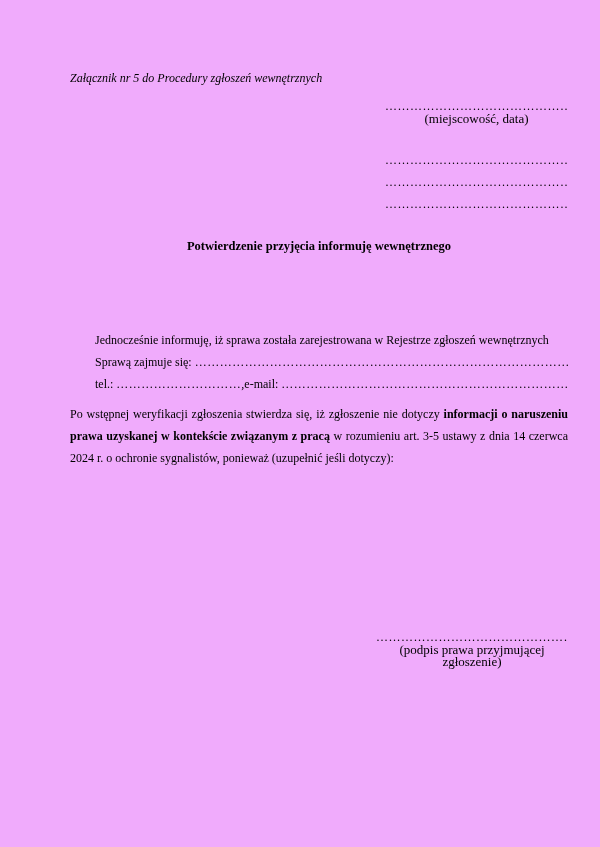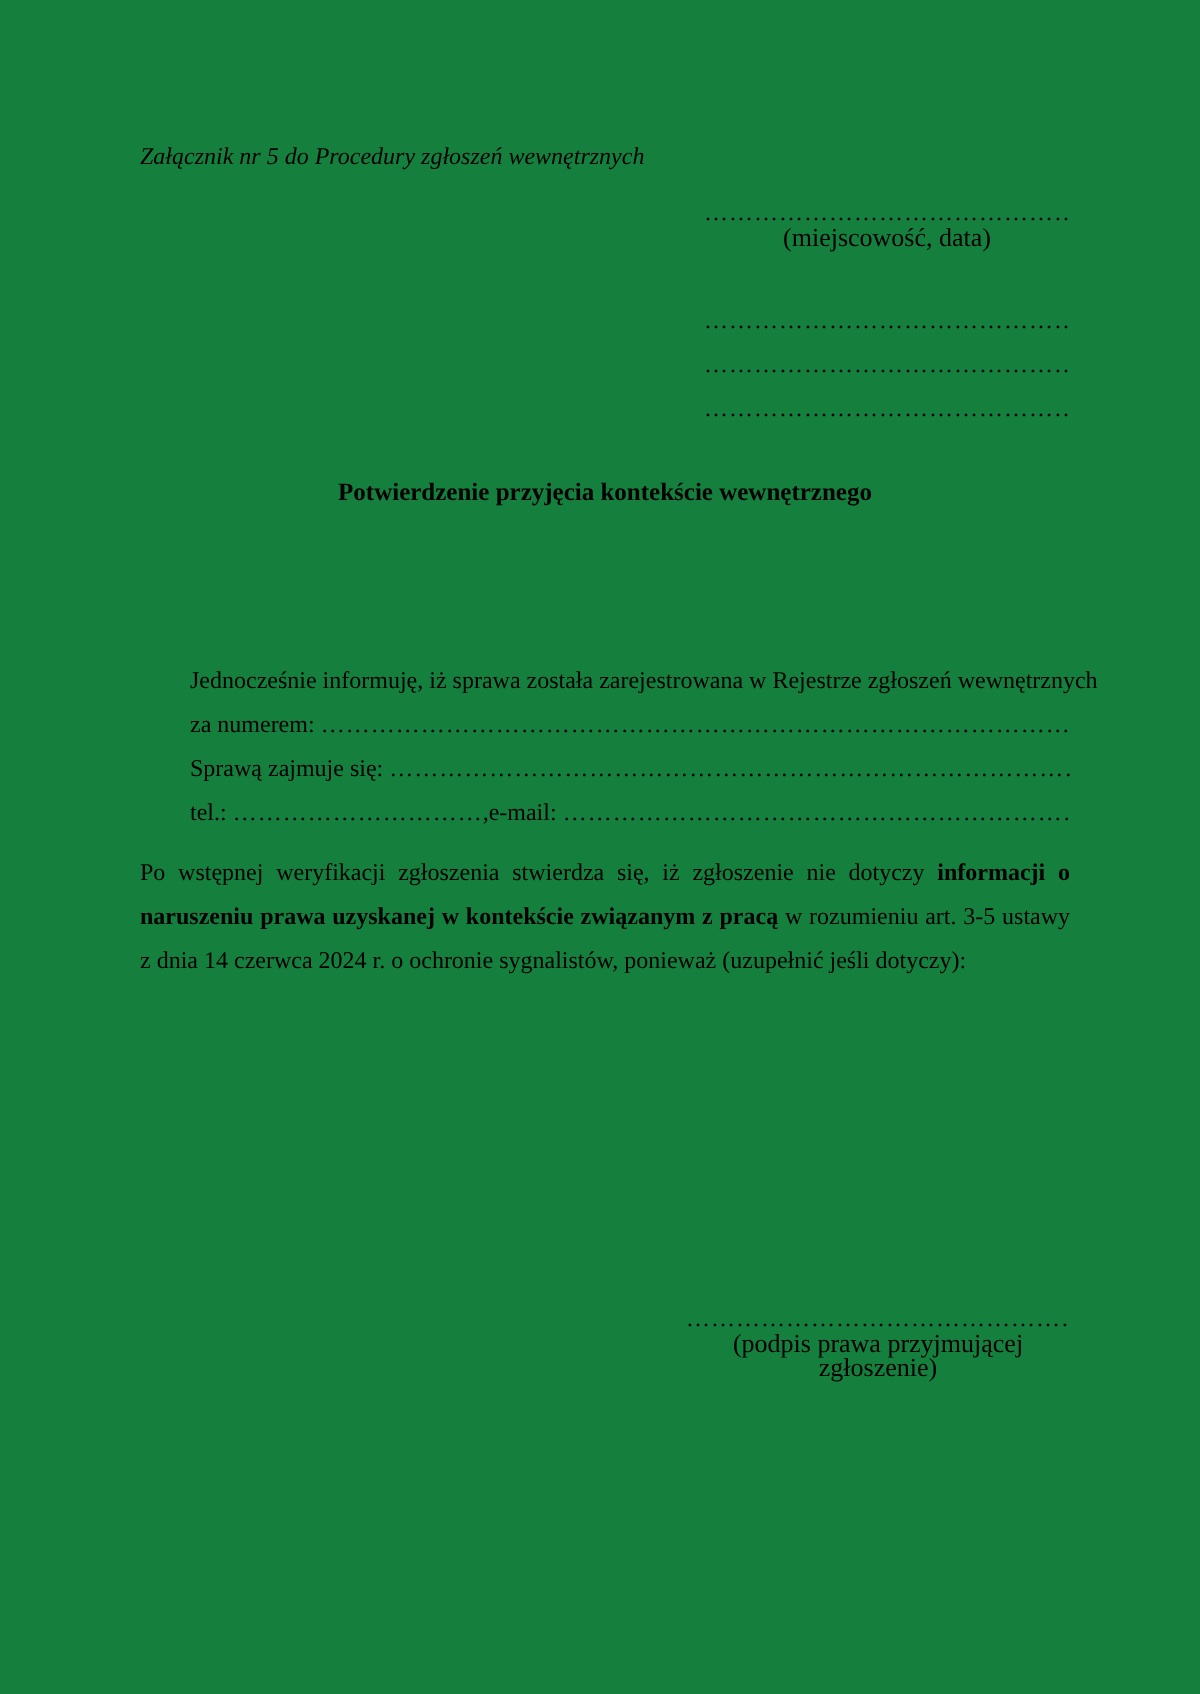--- a/index.html
+++ b/index.html
@@ -1,22 +1,22 @@
 <!DOCTYPE html>
 <html><head>
 <meta charset="utf-8">
 <style>
   html, body { margin: 0; padding: 0; background: #ffffff; }
   .page {
     position: relative;
     width: 600px;
     height: 847px;
-    background: #15803d;
+    background: #f0abfc;
     box-sizing: border-box;
-    padding: 70px 65px 0 70px;
+    padding: 70px 32px 0 70px;
     color: #000000;
     font-family: "Liberation Serif", "DejaVu Serif", serif;
     font-size: 12px;
   }
   .attachment-note {
     font-style: italic;
     font-size: 12px;
     line-height: 16px;
   }
   .dotline {
@@ -75,29 +75,25 @@
     <div class="dotline"><span class="dots-run">………………………………………………………………………………</span></div>
     <div class="caption">(miejscowość, data)</div>
   </div>
 
   <div class="addressee">
     <div class="dotline"><span class="dots-run">………………………………………………………………………………</span></div>
     <div class="dotline"><span class="dots-run">………………………………………………………………………………</span></div>
     <div class="dotline"><span class="dots-run">………………………………………………………………………………</span></div>
   </div>
 
-  <div class="doc-title">Potwierdzenie przyjęcia kontekście wewnętrznego</div>
+  <div class="doc-title">Potwierdzenie przyjęcia informuję wewnętrznego</div>
 
 
   <div class="para p-registry">
     <div class="intro">Jednocześnie informuję, iż sprawa została zarejestrowana w Rejestrze zgłoszeń wewnętrznych</div>
-    <div class="fill-line">
-      <span>za numerem:</span>
-      <span class="dots-run">………………………………………………………………………………</span>
-    </div>
     <div class="fill-line">
       <span>Sprawą zajmuje się:</span>
       <span class="dots-run">………………………………………………………………………………</span>
     </div>
     <div class="fill-line">
       <span>tel.:</span>
       <span class="dots-run">…………………………</span><span>,e-mail:</span>
       <span class="dots-run">………………………………………………………………………………</span>
     </div>
   </div>

